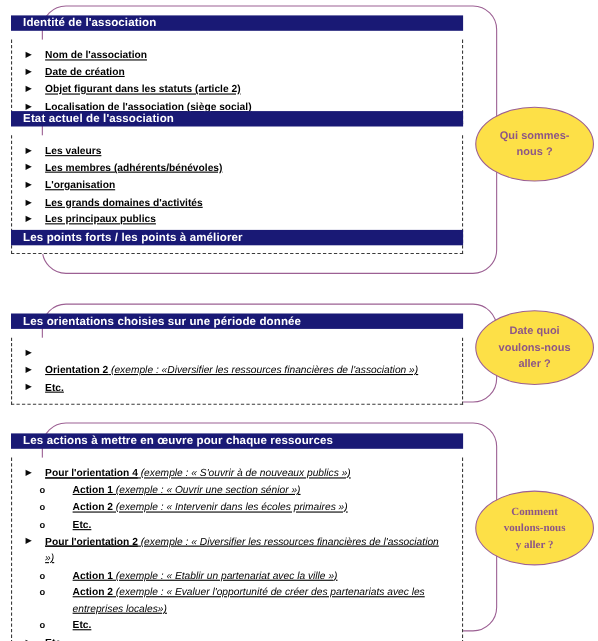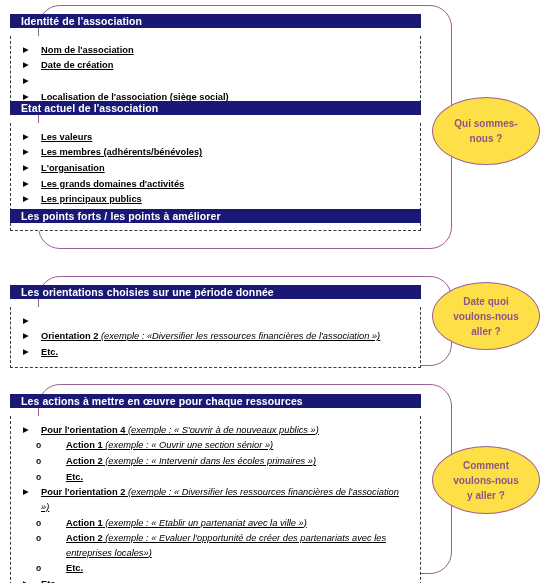--- a/index.html
+++ b/index.html
@@ -98,41 +98,42 @@
     text-align: center;
     display: flex;
     align-items: center;
     justify-content: center;
     box-sizing: border-box;
     z-index: 8;
     padding: 0 6px;
   }
   #bubble-1 { left: 432px; top: 97px;  width: 108px; height: 68px; }
   #bubble-2 { left: 432px; top: 282px; width: 108px; height: 68px; }
-  #bubble-3 { left: 432px; top: 446px; width: 108px; height: 68px; }
+  #bubble-3 { left: 432px; top: 446px; width: 108px; height: 68px; font-family: Liberation Serif, serif; }
 </style>
 </head>
 <body>
 
 <div class="frame" id="frame-1"></div>
 <div class="frame" id="frame-2"></div>
 <div class="frame" id="frame-3"></div>
 
 <div class="hdr" style="top:14px">Identité de l'association</div>
 <div class="dash" id="box-identite" style="top:36px">
     <div class="row l1">
       <span class="mk">▶</span>
       <span class="tx">Nom de l'association</span>
     </div>
     <div class="row l1">
       <span class="mk">▶</span>
       <span class="tx">Date de création</span>
     </div>
     <div class="row l1">
       <span class="mk">▶</span>
+      <span class="tx">Objet figurant dans les statuts (article 2)</span>
     </div>
     <div class="row l1">
       <span class="mk">▶</span>
       <span class="tx">Localisation de l'association (siège social)</span>
     </div>
   </div>
 
 <div class="hdr" style="top:101px">Etat actuel de l'association</div>
 <div class="dash" id="box-etat" style="top:123px">
     <div class="row l1">

